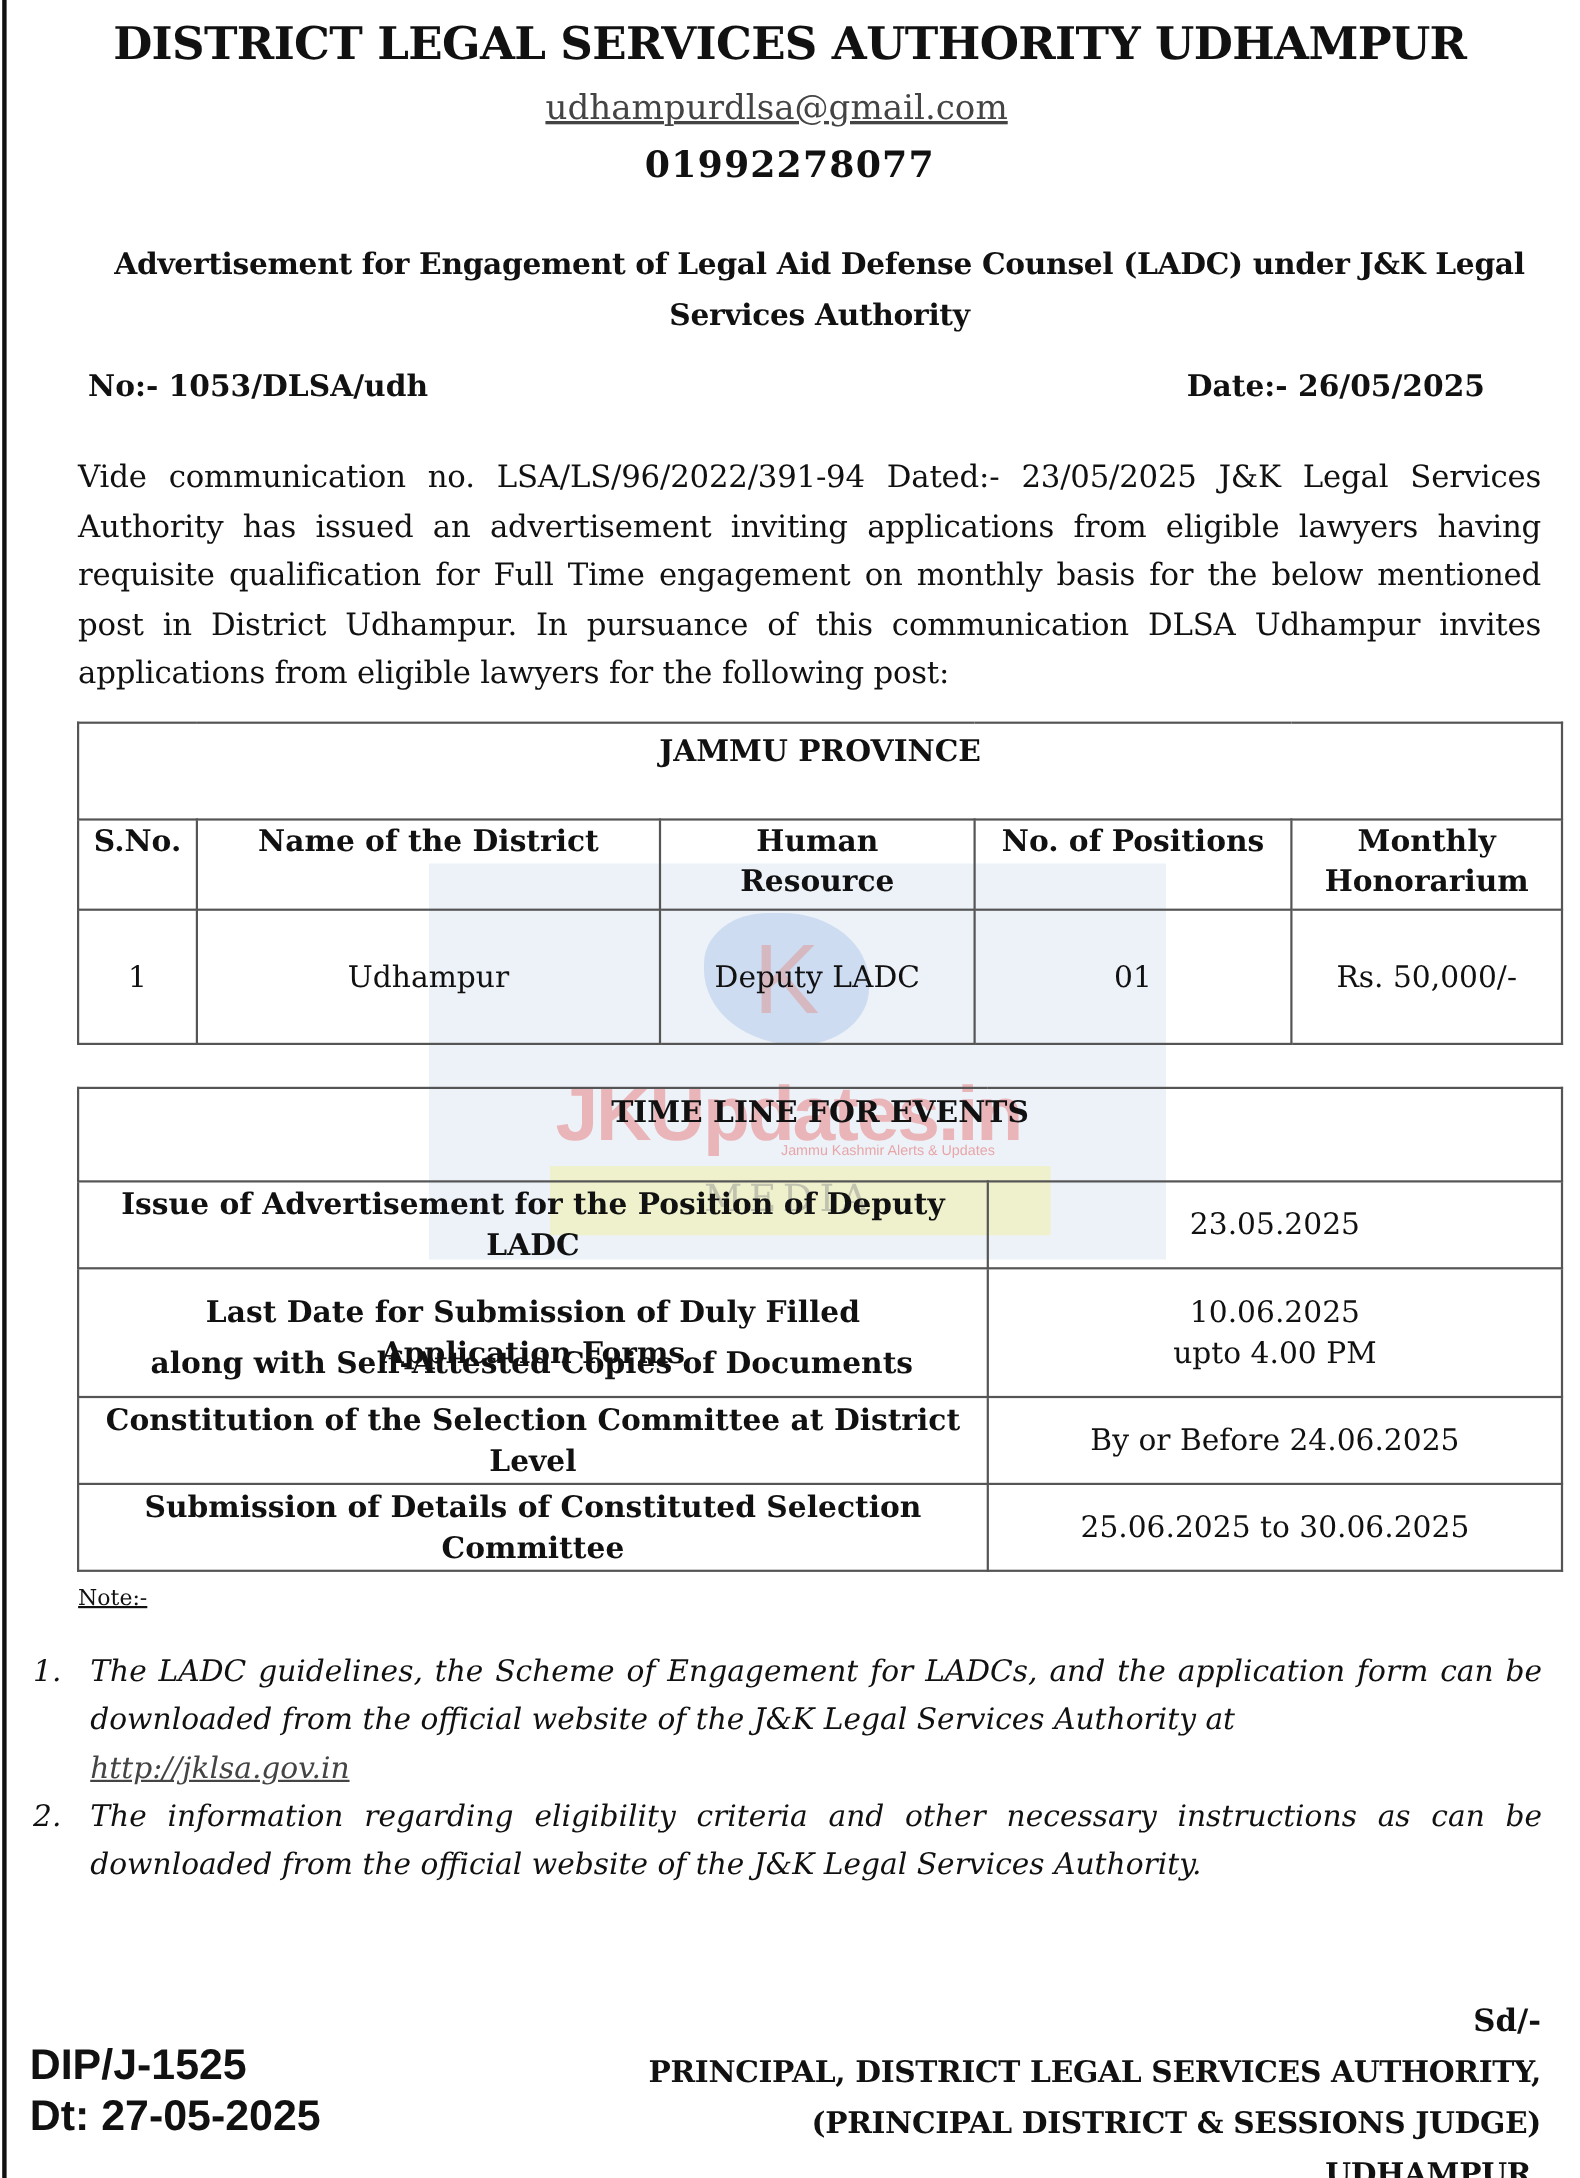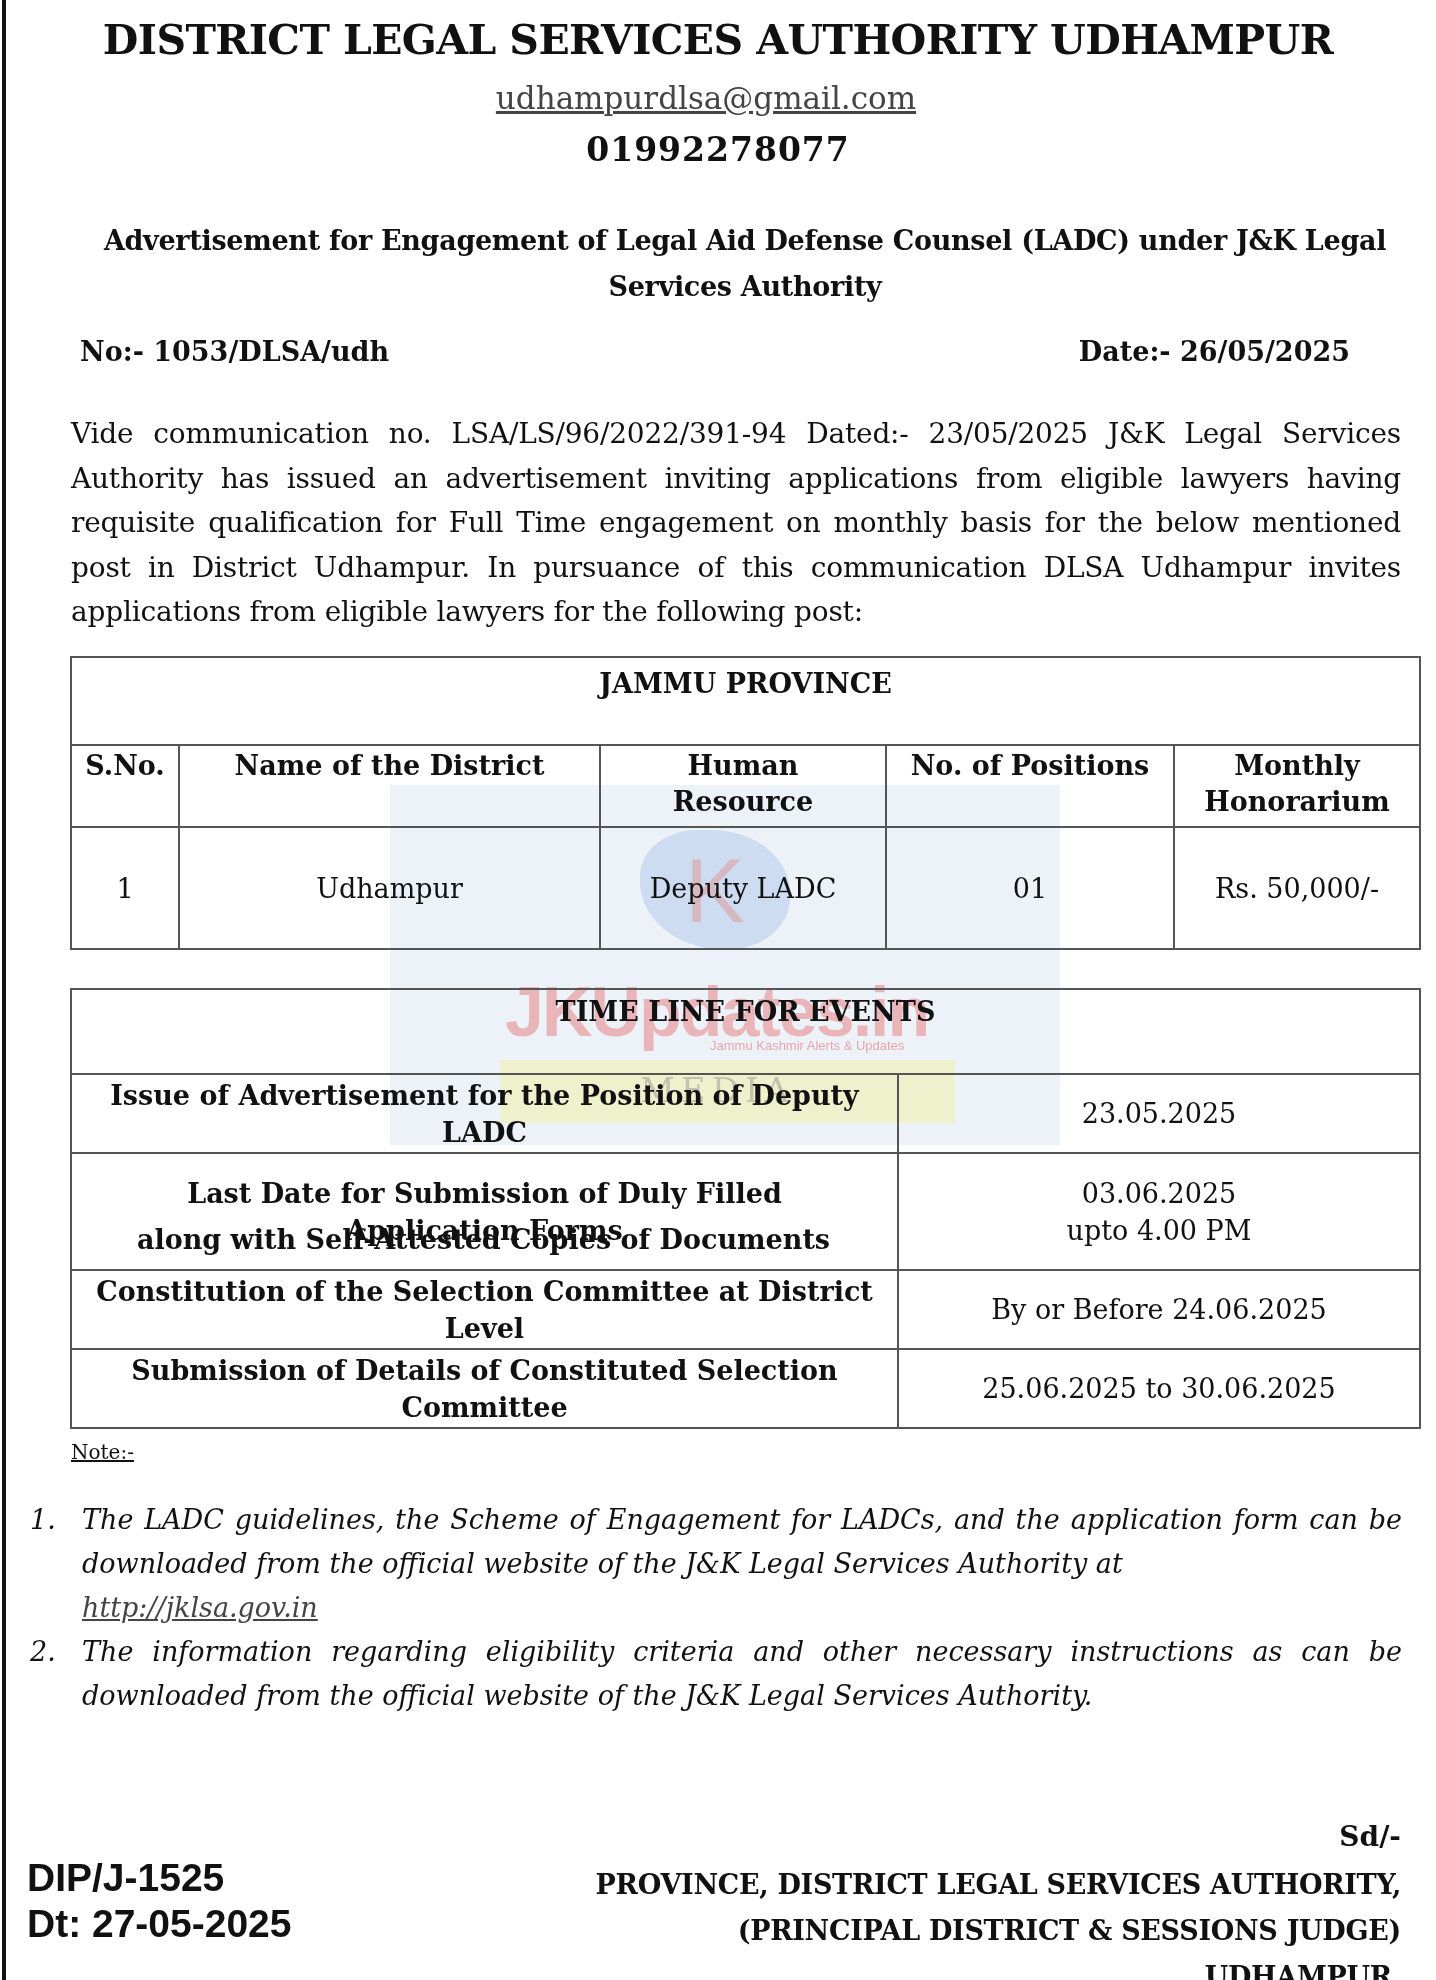--- a/index.html
+++ b/index.html
@@ -122,21 +122,21 @@
   </tr>
   <tr style="height:79px">
     <td class="ev" style="padding:0 20px">Issue of Advertisement for the Position of Deputy LADC</td>
     <td class="dt">23.05.2025</td>
   </tr>
   <tr style="height:117px">
     <td class="ev" style="padding:0 110px">
       <div>Last Date for Submission of Duly Filled Application Forms</div>
     </td>
     <td class="dt">
-      <div>03.06.2025</div>
+      <div>10.06.2025</div>
       <div>upto 4.00 PM</div>
     </td>
   </tr>
   <tr style="height:79px">
     <td class="ev">Constitution of the Selection Committee at District Level</td>
     <td class="dt">By or Before 24.06.2025</td>
   </tr>
   <tr style="height:79px">
     <td class="ev" style="padding:0 40px">Submission of Details of Constituted Selection Committee</td>
     <td class="dt">25.06.2025 to 30.06.2025</td>
@@ -156,21 +156,21 @@
     </div>
   </div>
   <div class="note-item" style="margin-top:0">
     <span class="note-num">2.</span>
     <div class="note-body">The information regarding eligibility criteria and other necessary instructions as can be downloaded from the official website of the J&amp;K Legal Services Authority.</div>
   </div>
 </div>
 
 <div class="abs sd">Sd/-</div>
 <div class="abs sign">
-  <div>PROVINCE, DISTRICT LEGAL SERVICES AUTHORITY,</div>
+  <div>PRINCIPAL, DISTRICT LEGAL SERVICES AUTHORITY,</div>
   <div>(PRINCIPAL DISTRICT &amp; SESSIONS JUDGE)</div>
   <div>UDHAMPUR.</div>
 </div>
 
 <div class="abs dip">
   <div>DIP/J-1525</div>
   <div>Dt: 27-05-2025</div>
 </div>
 
 </body></html>

